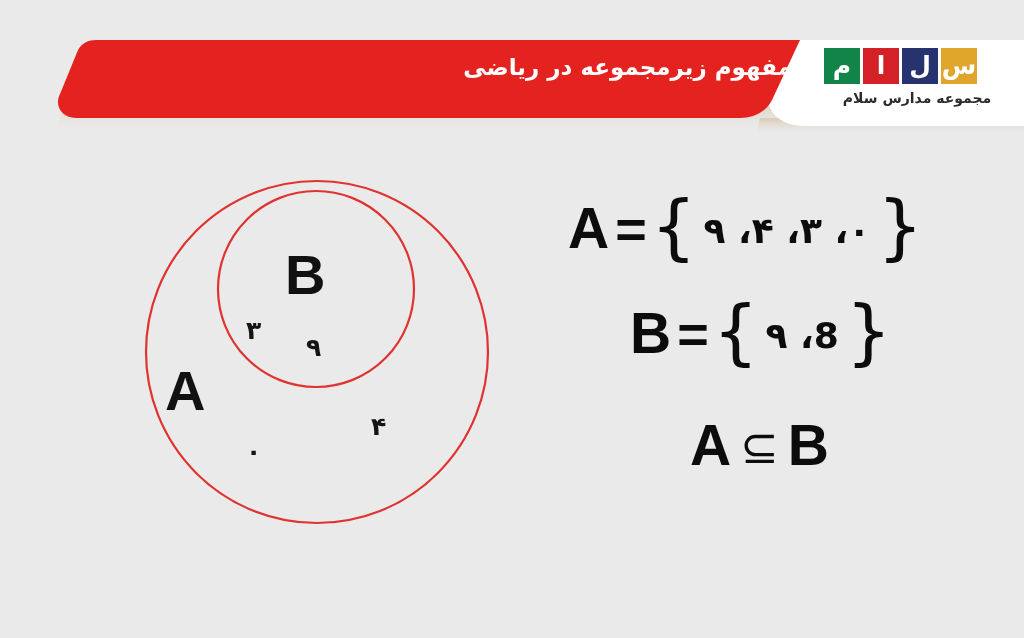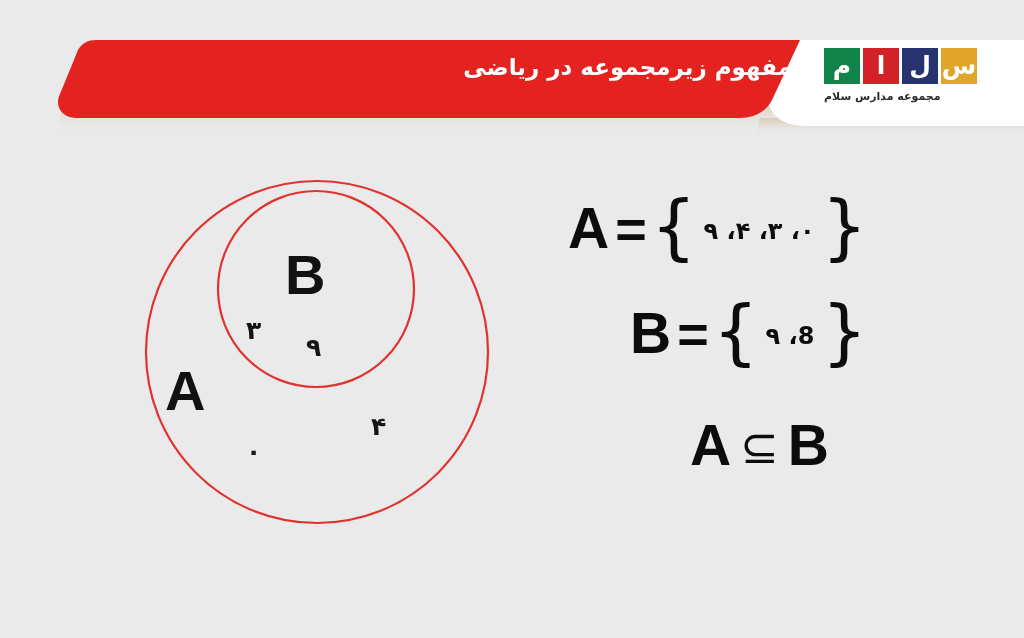--- a/index.html
+++ b/index.html
@@ -81,27 +81,27 @@
     color: #ffffff;
     font-size: 25px;
     font-weight: bold;
     line-height: 1;
     font-family: "DejaVu Sans", sans-serif;
     padding-bottom: 2px;
     box-sizing: border-box;
   }
   .logo-sub {
     margin-top: 6px;
-    font-size: 11px;
+    font-size: 14px;
     font-weight: bold;
     color: #2c2c2c;
     letter-spacing: 0.5px;
     direction: rtl;
     white-space: nowrap;
-    text-align: left;
+    text-align: center;
     font-family: "DejaVu Sans", sans-serif;
   }
 
   
   .content {
     position: absolute;
     top: 92px;
     left: 0;
     width: 1024px;
     height: 546px;
@@ -179,21 +179,21 @@
   .brace {
     font-family: "DejaVu Sans", sans-serif;
     font-weight: 500;
     font-size: 72px;
     line-height: 0.78;
     margin-top: -4px;
   }
   .eq-items {
     font-family: "DejaVu Sans", sans-serif;
     font-weight: bold;
-    font-size: 24px;
+    font-size: 36px;
     line-height: 1;
     direction: rtl;
     padding: 0 7px;
     margin-top: 5px;
     letter-spacing: 1px;
   }
 
   .eq-A { left: 28px; top: 108px; }
   .eq-B { left: 90px; top: 213px; }
   .eq-subset { left: 150px; top: 325px; }

